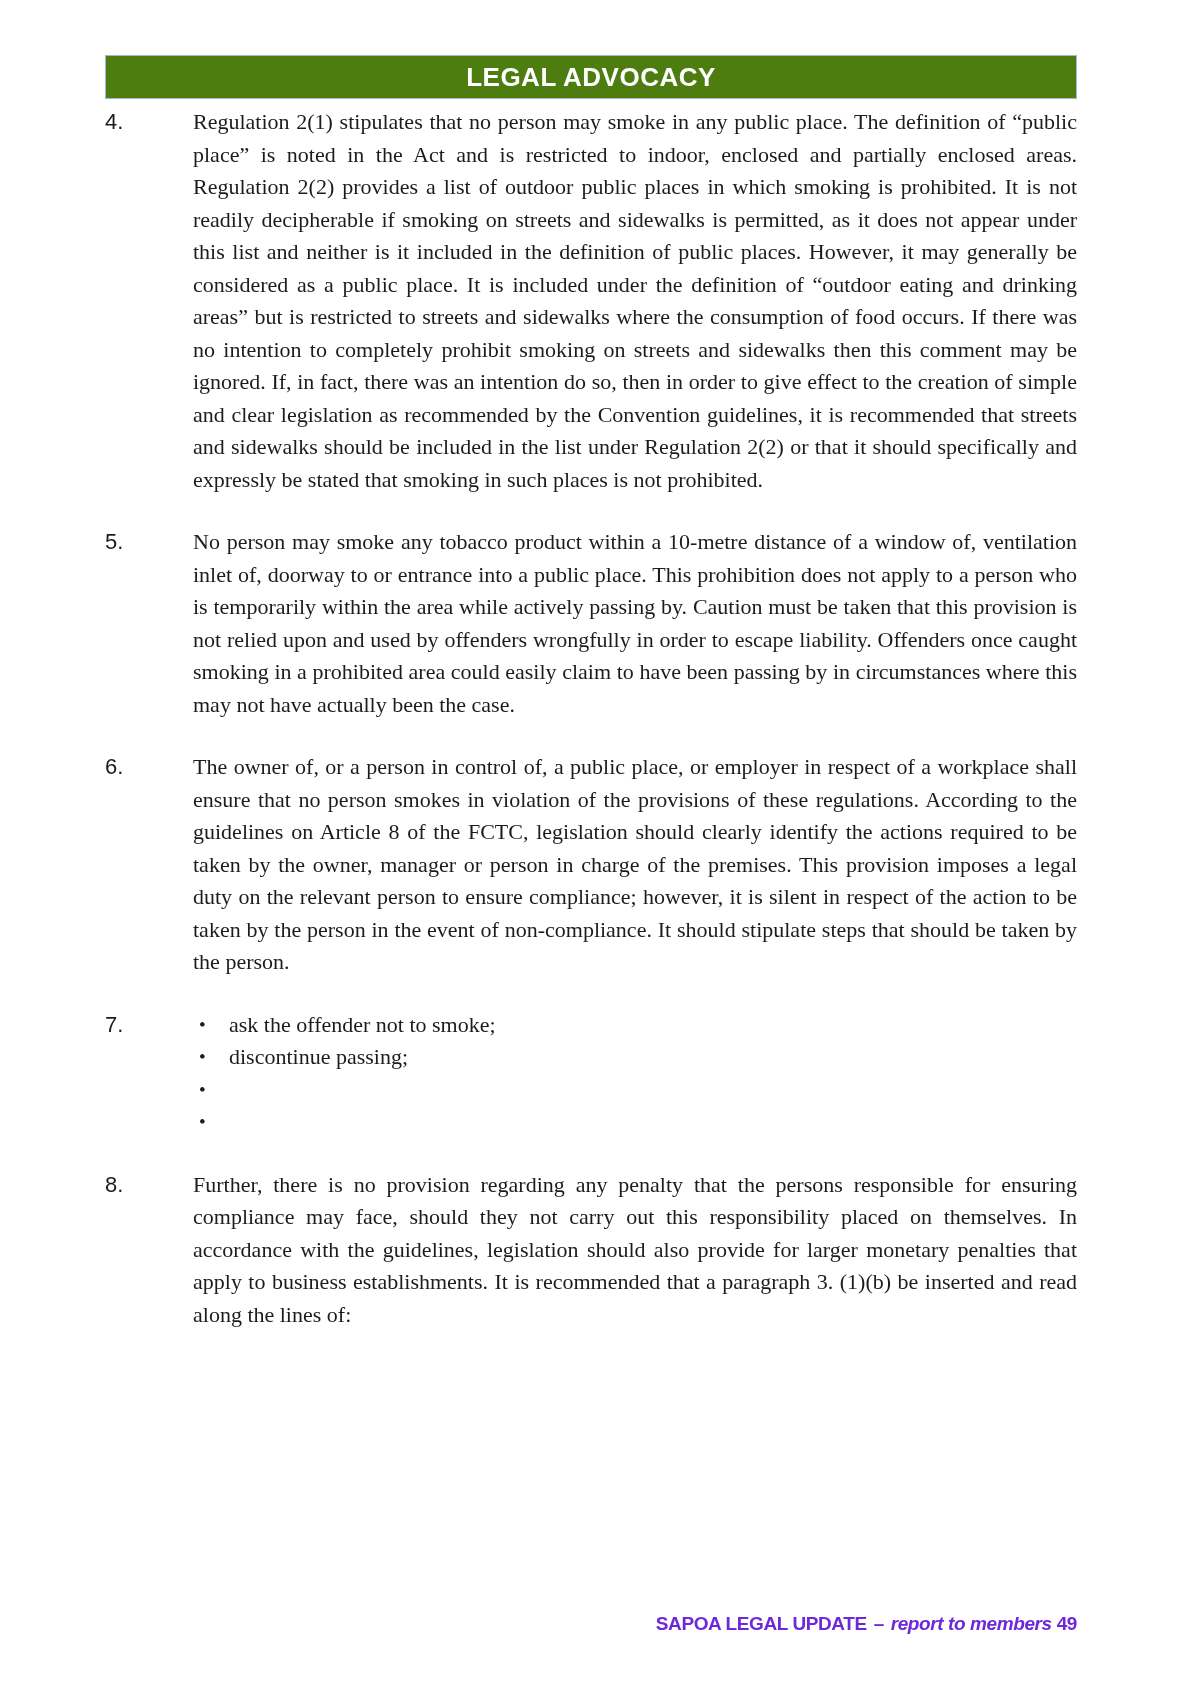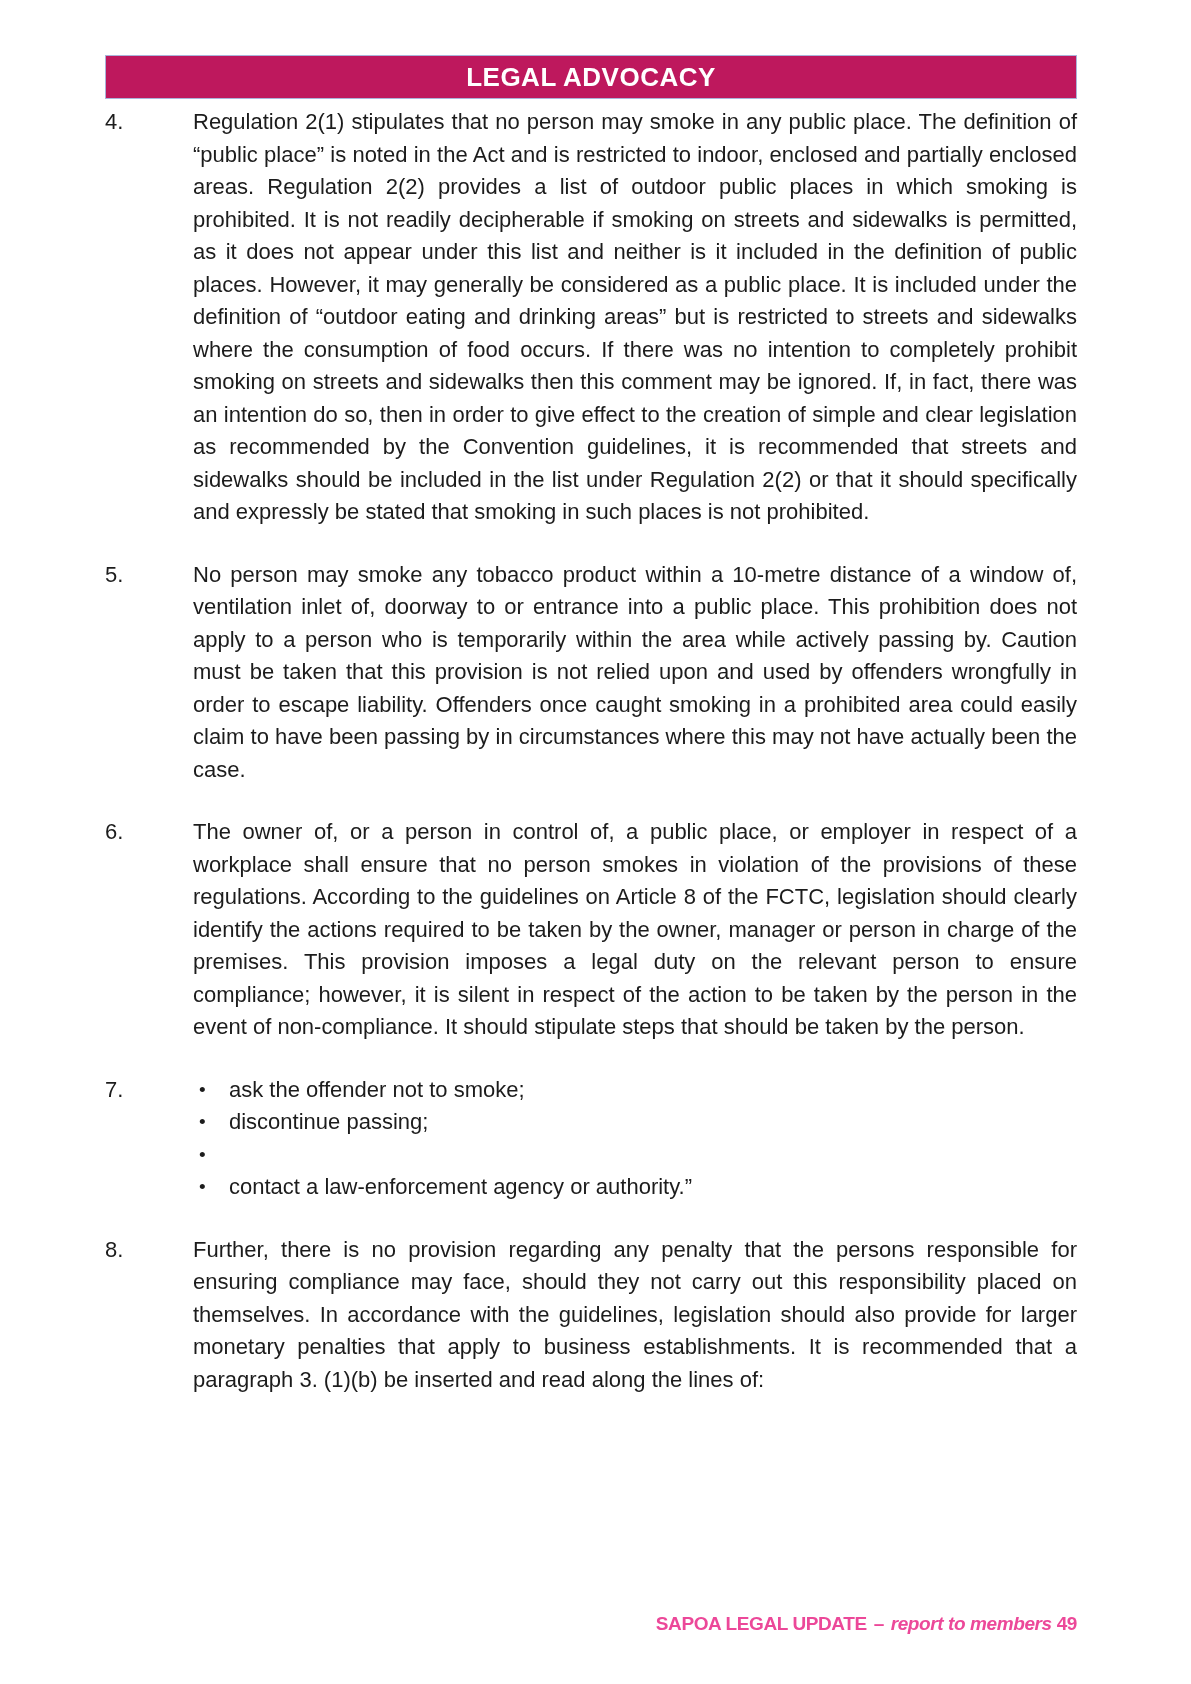--- a/index.html
+++ b/index.html
@@ -14,59 +14,59 @@
   }
   .content {
     position: absolute;
     left: 105px;
     top: 55px;
     width: 972px;
   }
   .banner {
     box-sizing: border-box;
     height: 44px;
-    background: #be185d;
+    background: #4d7c0f;
     border: 1px solid #aab4d9;
     display: flex;
     align-items: center;
     justify-content: center;
   }
   .banner-title {
     color: #ffffff;
     font-weight: bold;
     font-size: 26px;
     letter-spacing: 0.5px;
   }
   .para {
     display: flex;
     margin-top: 30px;
     font-size: 22px;
     line-height: 32.5px;
   }
   .banner + .para { margin-top: 7px; }
   .num { flex: 0 0 88px; }
-  .pbody { flex: 1; text-align: justify; }
+  .pbody { flex: 1; text-align: justify; font-family: Liberation Serif, serif; }
   .pbody .qline { text-align: justify; }
   ul.bullets {
     list-style: none;
     margin: 0;
     padding: 0;
     text-align: left;
   }
   ul.bullets li { display: flex; padding-left: 6px; }
   .bullet-dot { flex: 0 0 30px; font-size: 19px; }
   .footer {
     position: absolute;
     right: 114px;
     top: 1612px;
     font-size: 19px;
     line-height: 24px;
     letter-spacing: -0.4px;
     white-space: nowrap;
-    color: #ec4899;
+    color: #6d28d9;
   }
   .f-bold { font-weight: bold; }
   .f-italic { font-style: italic; font-weight: bold; }
   .f-sep { font-weight: bold; margin: 0 2px; }
 </style>
 </head>
 <body>
 
 <div class="page">
   <div class="content">
@@ -100,21 +100,20 @@
           </li>
           <li>
             <span class="bullet-dot">•</span>
             <span>discontinue passing;</span>
           </li>
           <li>
             <span class="bullet-dot">•</span>
           </li>
           <li>
             <span class="bullet-dot">•</span>
-            <span>contact a law-enforcement agency or authority.”</span>
           </li>
         </ul>
       </div>
     </div>
 
     <div class="para">
       <div class="num">8.</div>
       <div class="pbody">Further, there is no provision regarding any penalty that the persons responsible for ensuring compliance may face, should they not carry out this responsibility placed on themselves. In accordance with the guidelines, legislation should also provide for larger monetary penalties that apply to business establishments. It is recommended that a paragraph 3. (1)(b) be inserted and read along the lines of:</div>
     </div>
 

